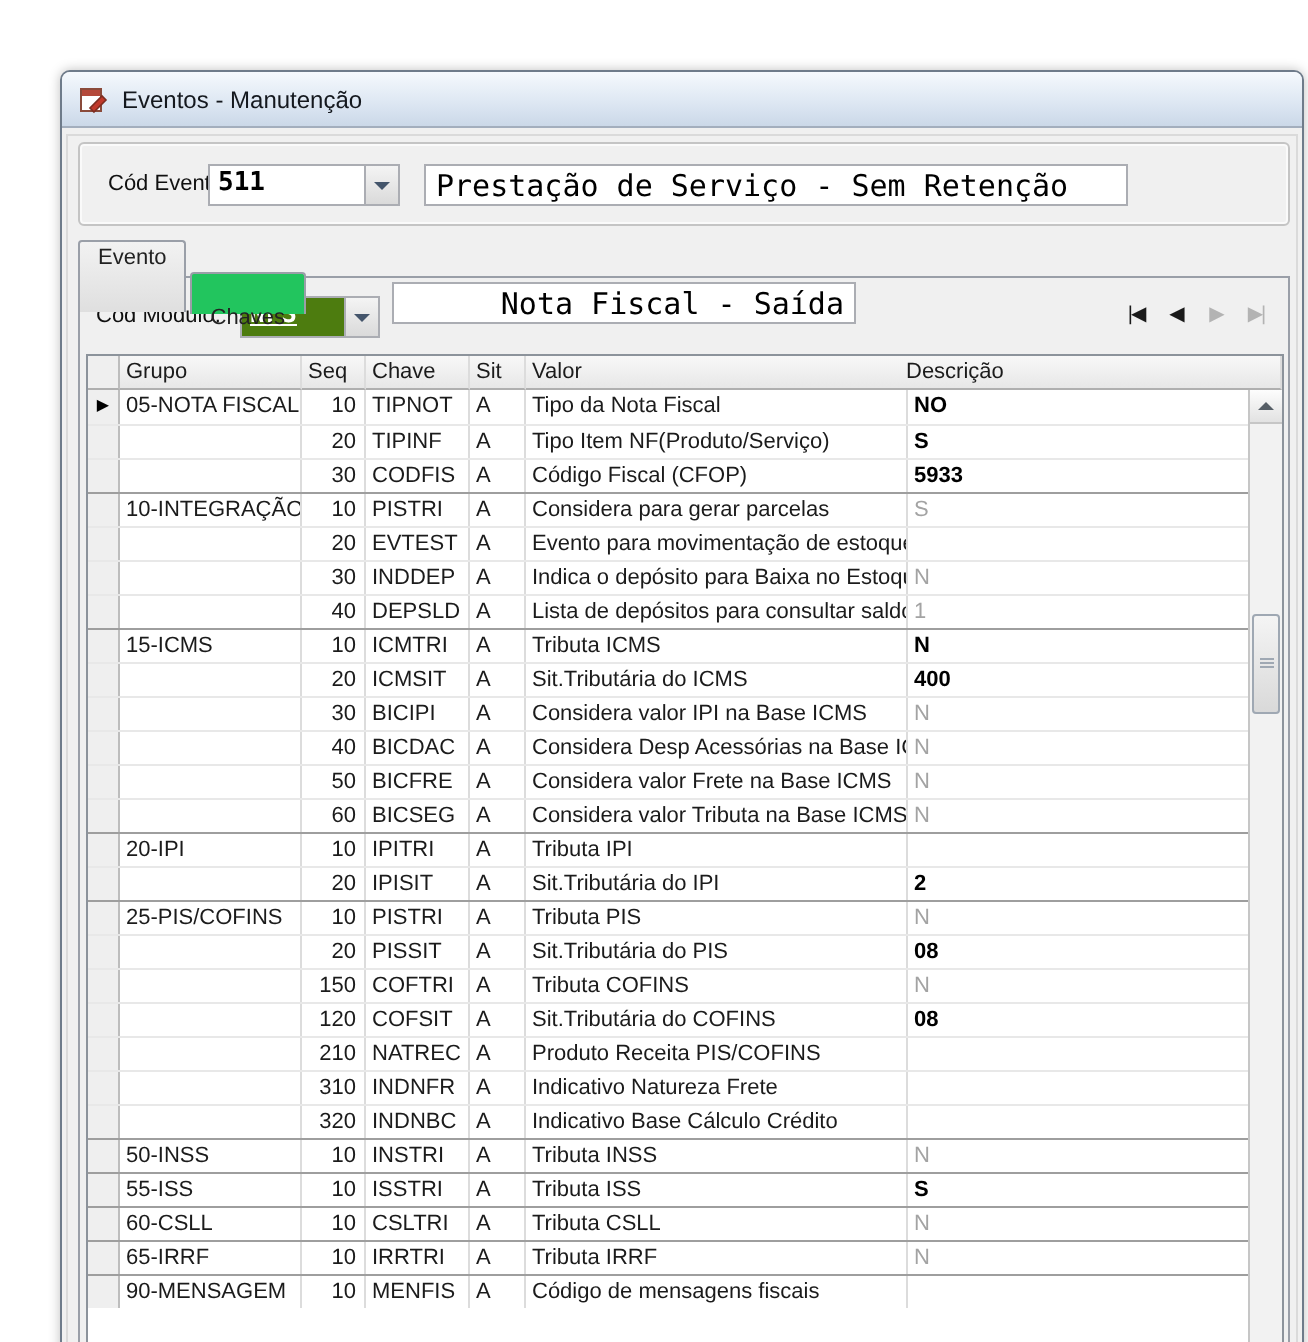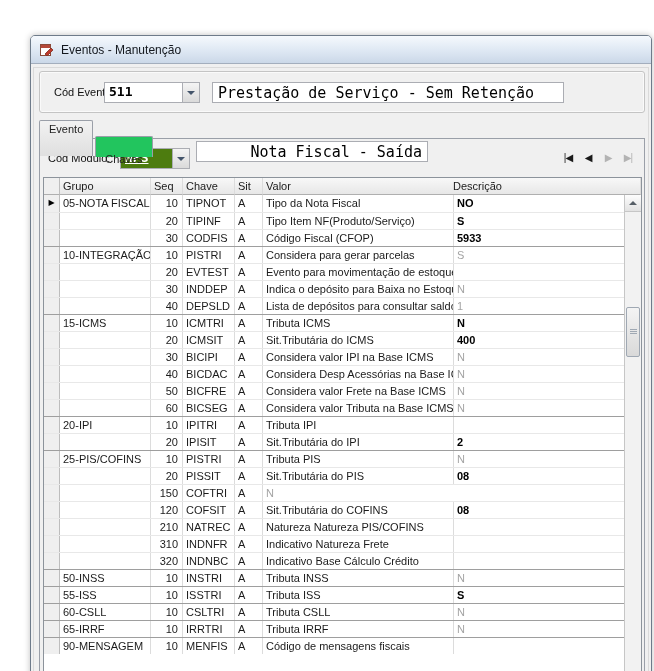--- a/index.html
+++ b/index.html
@@ -310,38 +310,39 @@
               <div class="gc c-sit">A</div>
               <div class="gc c-desc">Sit.Tributária do PIS</div>
               <div class="gc c-valor vbold">08</div>
             </div>
             <div class="grow">
               <div class="gc ind"></div>
               <div class="gc c-grupo"></div>
               <div class="gc c-seq">150</div>
               <div class="gc c-chave">COFTRI</div>
               <div class="gc c-sit">A</div>
+              <div class="gc c-desc">Tributa COFINS</div>
               <div class="gc c-valor vdim">N</div>
             </div>
             <div class="grow">
               <div class="gc ind"></div>
               <div class="gc c-grupo"></div>
               <div class="gc c-seq">120</div>
               <div class="gc c-chave">COFSIT</div>
               <div class="gc c-sit">A</div>
               <div class="gc c-desc">Sit.Tributária do COFINS</div>
               <div class="gc c-valor vbold">08</div>
             </div>
             <div class="grow">
               <div class="gc ind"></div>
               <div class="gc c-grupo"></div>
               <div class="gc c-seq">210</div>
               <div class="gc c-chave">NATREC</div>
               <div class="gc c-sit">A</div>
-              <div class="gc c-desc">Natureza Natureza PIS/COFINS</div>
+              <div class="gc c-desc">Produto Receita PIS/COFINS</div>
               <div class="gc c-valor"></div>
             </div>
             <div class="grow">
               <div class="gc ind"></div>
               <div class="gc c-grupo"></div>
               <div class="gc c-seq">310</div>
               <div class="gc c-chave">INDNFR</div>
               <div class="gc c-sit">A</div>
               <div class="gc c-desc">Indicativo Natureza Frete</div>
               <div class="gc c-valor"></div>

